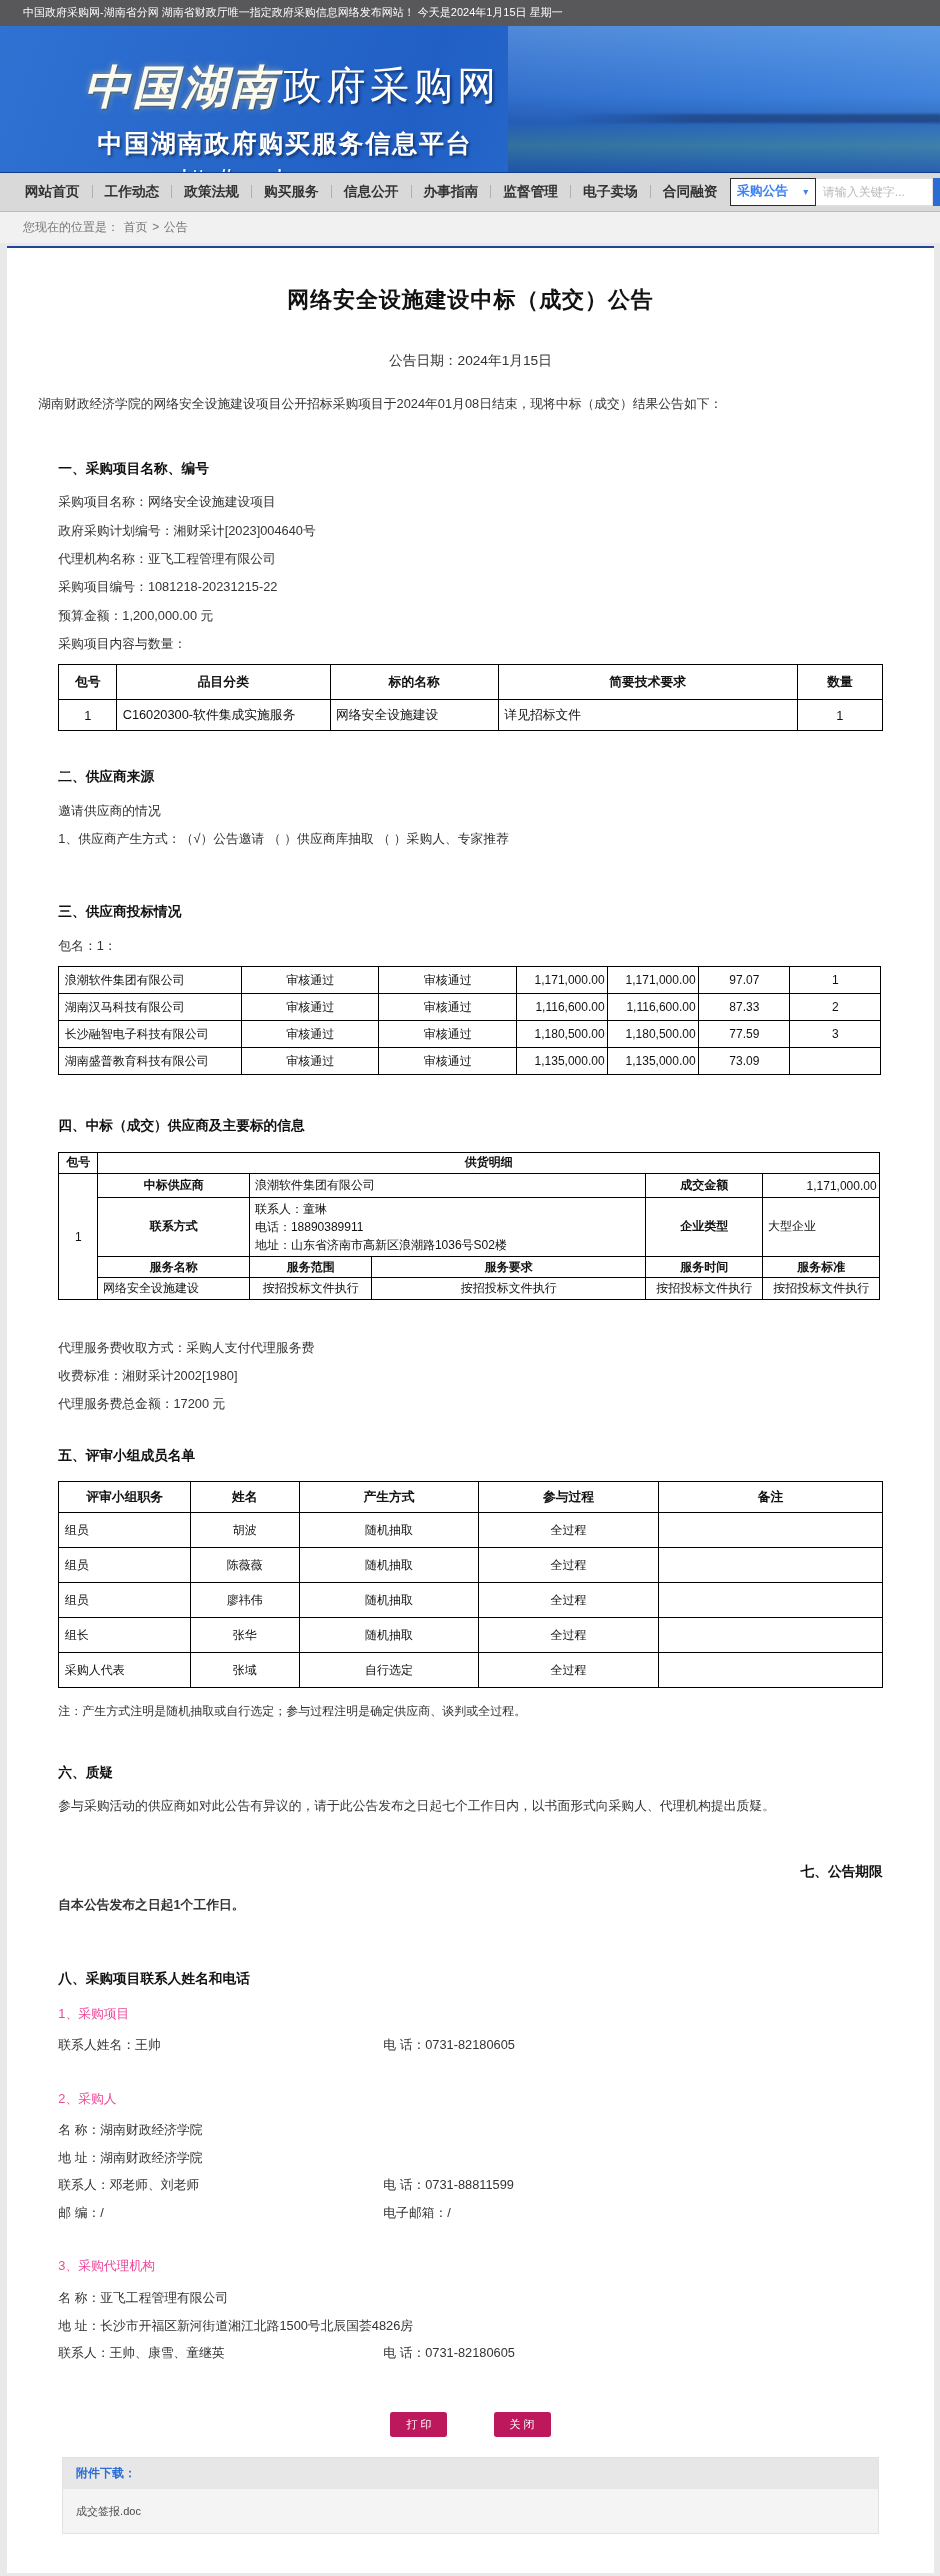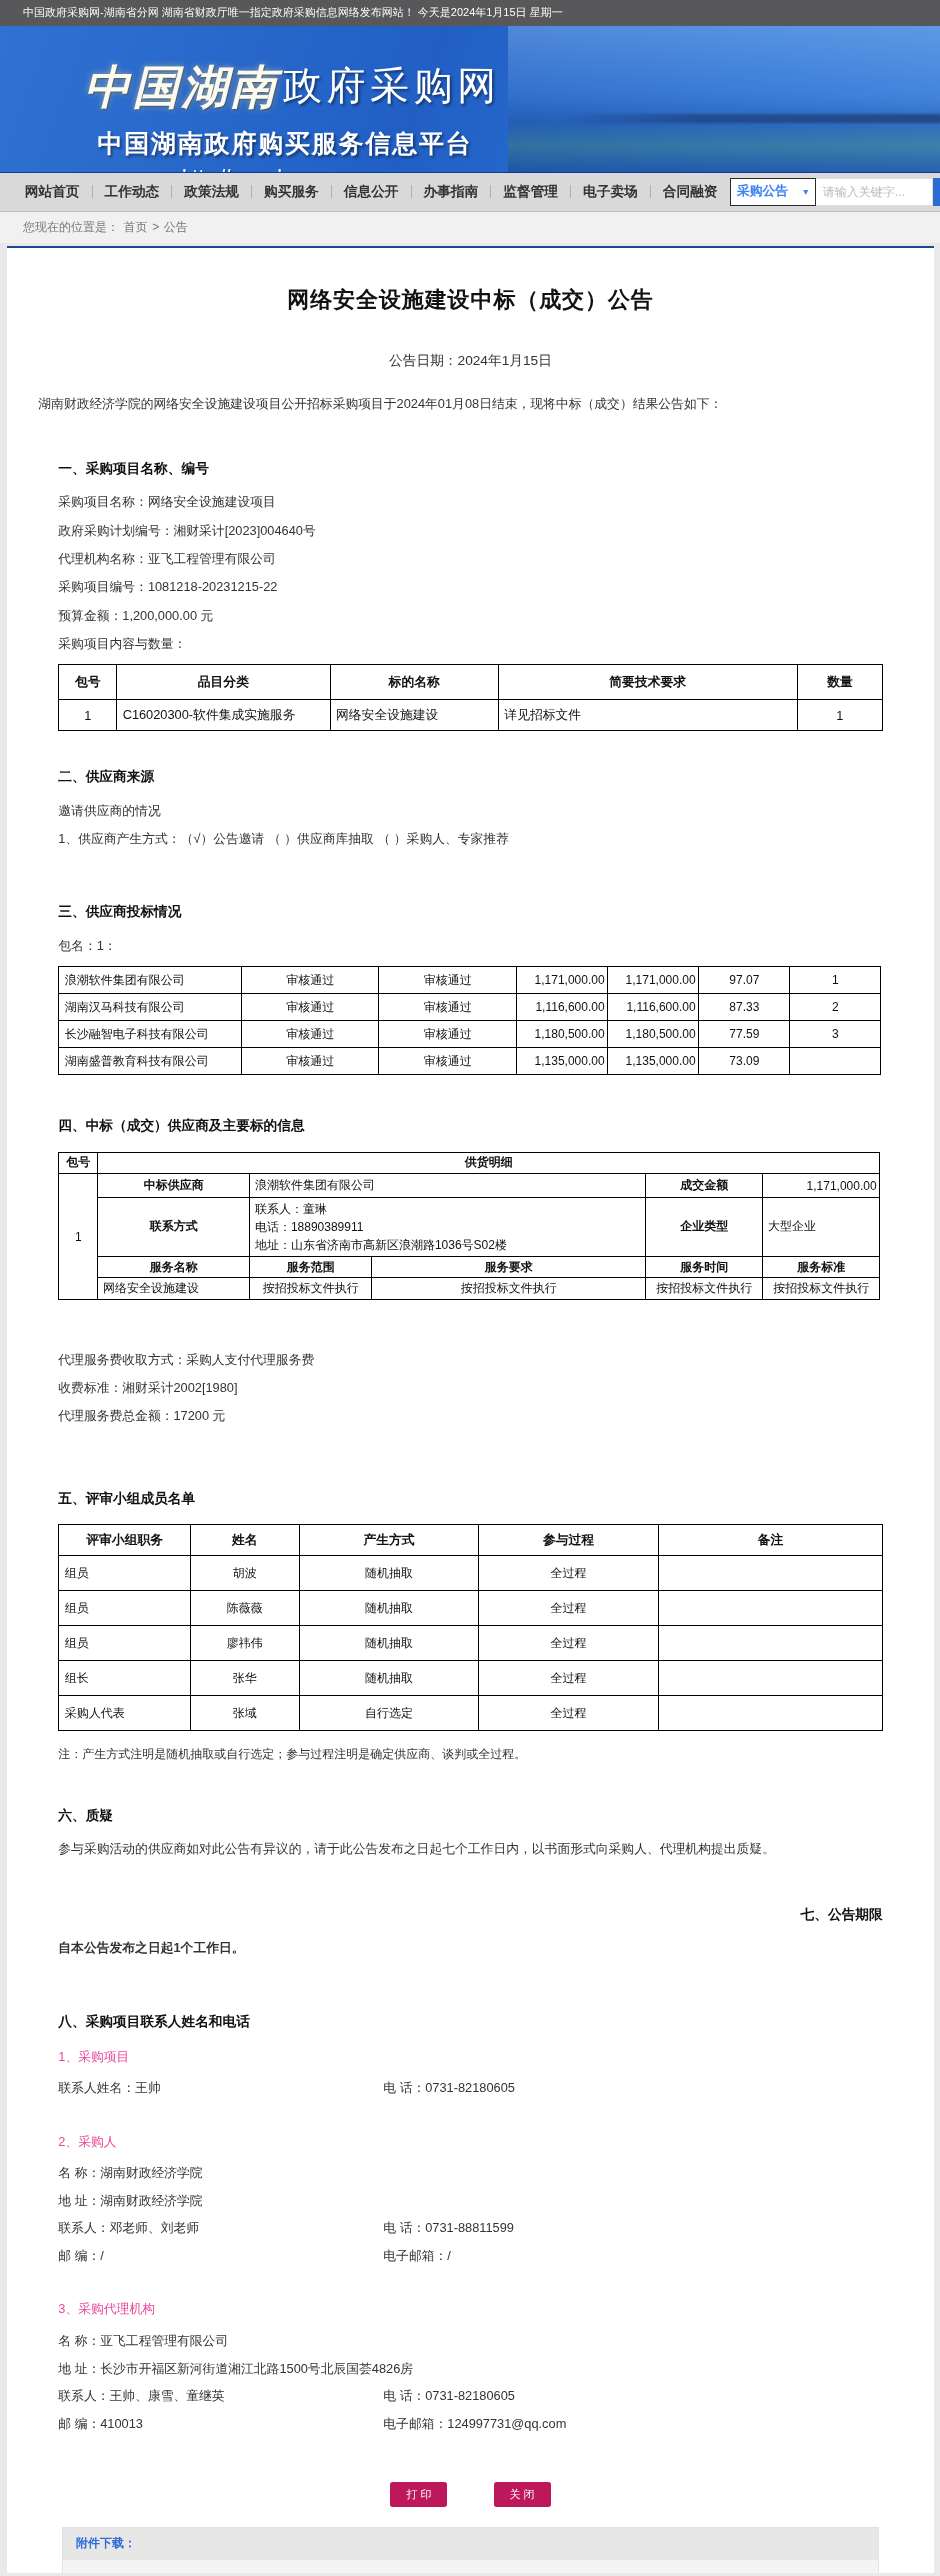--- a/index.html
+++ b/index.html
@@ -61,21 +61,21 @@
   .panel { margin:3.7px 7.3px 0; height:2327px; overflow:hidden; background:#fff;
     border-top:2.7px solid #1f4796; padding-top:24px; }
   .content { padding:0 51px; }
   .page-title { text-align:center; font-size:22px; font-weight:bold; color:#111;
     margin:12.8px 0 37px; letter-spacing:0.9px; }
   .date-line { text-align:center; font-size:13.7px; color:#333; margin-bottom:24px; }
   .intro { font-size:12.8px; line-height:20px; margin:0 31px 0; color:#333; }
   .sec-heading { font-size:13.7px; font-weight:bold; color:#111; margin:0 0 16.4px; }
   .line { font-size:12.8px; color:#333; margin-bottom:12.8px; line-height:15.5px; }
   .mt-s1 { margin-top:46px; } .mt-s2 { margin-top:37px; } .mt-s3 { margin-top:57px; }
-  .mt-s4 { margin-top:42px; } .mt-s5 { margin-top:66px; } .mt-s6 { margin-top:44px; }
+  .mt-s4 { margin-top:42px; } .mt-s5 { margin-top:35px; } .mt-s6 { margin-top:44px; }
   .mt-s7 { margin-top:49px;text-align:right; } .mt-s8 { margin-top:57px; }
   
   table.tbl { border-collapse:collapse; border:1.8px solid #000; margin-top:3.7px; }
   .tbl th,.tbl td { border:0.9px solid #000; font-size:12.8px; color:#111; padding:1.8px 5.5px; text-align:center; }
   .tbl th { font-weight:bold; }
   .t-items { width:825px; } .t-items th { height:35px; } .t-items td { height:31px; }
   .t-bids { width:823px; } .t-bids th { height:27px; font-size:12.8px; }
   .t-bids td { height:27px; font-size:12px; }
   .t-award { width:822px; } .t-award th,.t-award td { font-size:12px; padding:1.8px 4.6px; }
   .t-award .svc-h { height:18px; } .t-award .r-sup td,.t-award .r-sup th { height:24px; }
@@ -289,21 +289,21 @@
       <tr>
         <td class="ta-l">网络安全设施建设</td>
         <td>按招投标文件执行</td>
         <td>按招投标文件执行</td>
         <td>按招投标文件执行</td>
         <td>按招投标文件执行</td>
       </tr>
     </tbody>
       </table>
 
-    <div style="margin-top:52px">
+    <div style="margin-top:40px">
       <div class="line">代理服务费收取方式：采购人支付代理服务费</div>
       <div class="line">收费标准：湘财采计2002[1980]</div>
       <div class="line">代理服务费总金额：17200 元</div>
     </div>
 
     <div class="sec-heading mt-s5">五、评审小组成员名单</div>
 
     <table class="tbl t-committee">
       <colgroup>
           <col style="width:132px">
@@ -397,24 +397,20 @@
       <span></span>
     </div>
     <div class="pair">
       <span class="pl" style="width:auto">地 址：长沙市开福区新河街道湘江北路1500号北辰国荟4826房</span>
       <span></span>
     </div>
     <div class="pair">
       <span class="pl">联系人：王帅、康雪、童继英</span>
       <span>电 话：0731-82180605</span>
     </div>
-    <div class="pair">
-      <span class="pl">邮 编：410013</span>
-      <span>电子邮箱：124997731@qq.com</span>
-    </div>
 
     <div class="btn-row">
       <span class="btn">打 印</span>
       <span class="btn">关 闭</span>
     </div>
 
   </div>
 
   <div class="infobox">
     <div class="infobox-header">附件下载：</div>

